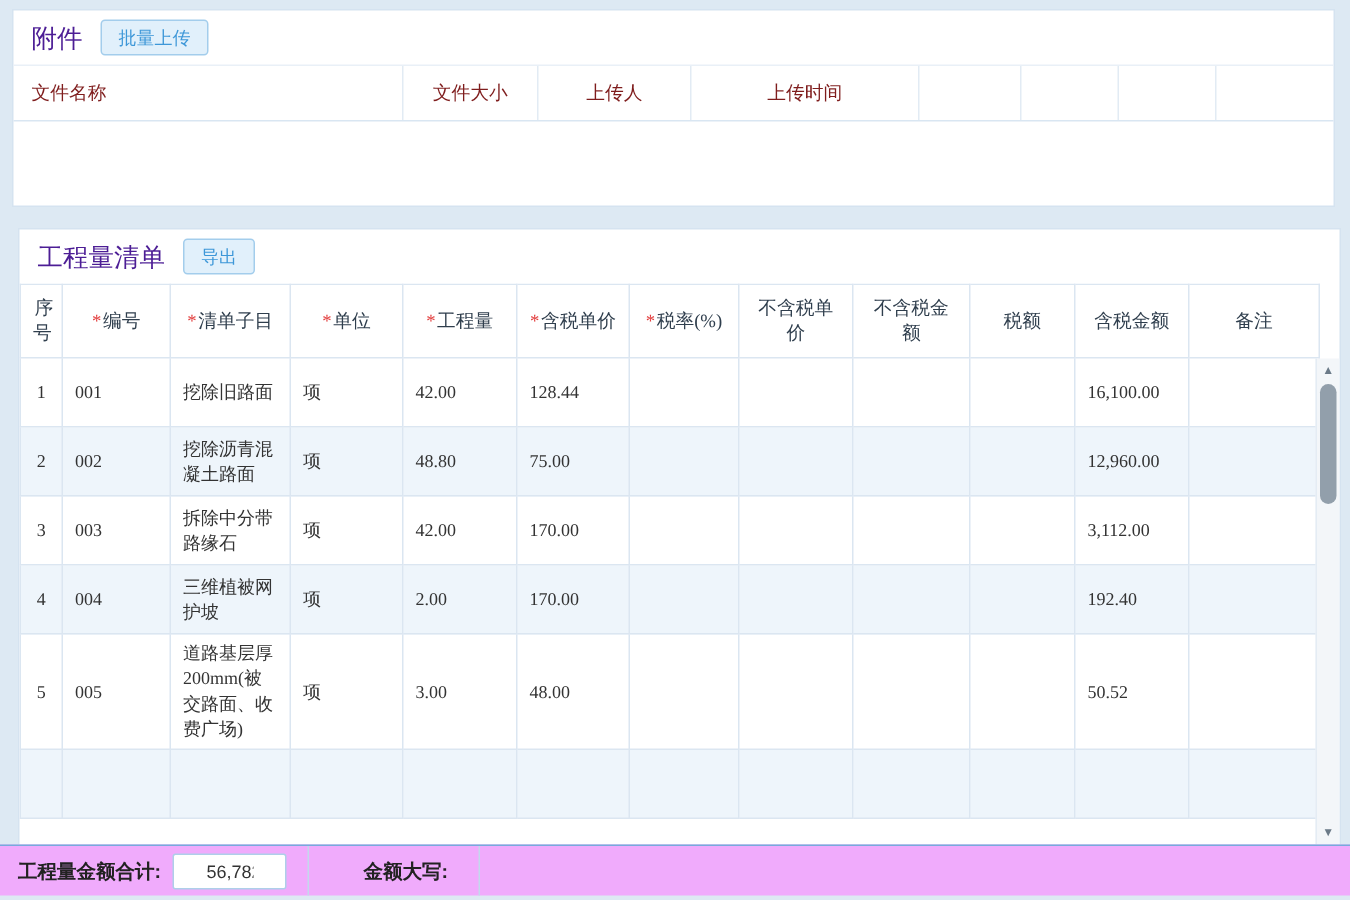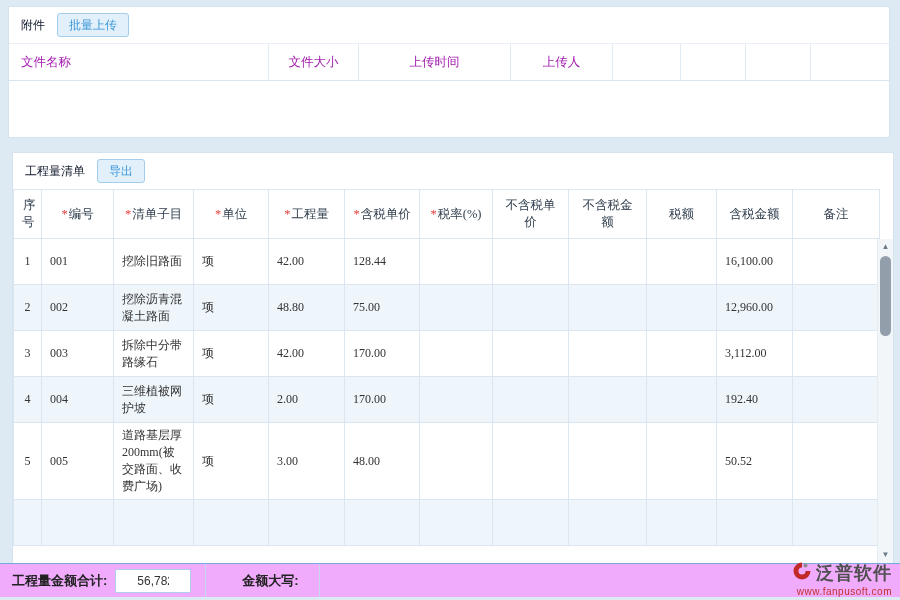--- a/index.html
+++ b/index.html
@@ -5,28 +5,28 @@
   * { margin:0; padding:0; box-sizing:border-box; }
   html,body { width:900px; height:600px; }
   body { font-family:"Liberation Sans", sans-serif; }
   .screen { position:relative; width:900px; height:600px; background:#dde9f3; overflow:hidden; }
 
   .panel { position:absolute; background:#fff; border:1px solid #d5e3f0; }
   .attach-panel { left:8px; top:6px; width:882px; height:132px; }
   .boq-panel { left:12px; top:152px; width:882px; height:411px; border-bottom:none; }
 
   .panel-titlebar { height:36px; display:flex; align-items:center; padding:0 12px; gap:12px; }
-  .panel-title { font-size:12px; color:#0f172a; }
+  .panel-title { font-size:17px; color:#4c1d95; }
   .btn { background:#e1f0fb; border:1px solid #a3cdec; color:#3d97d8; border-radius:3px;
          font-size:12px; padding:3px 11px; cursor:pointer; font-family:inherit; line-height:16px; }
 
   
   .attach-header { display:flex; height:38px; border-top:1px solid #e9f0f7; border-bottom:1px solid #d9e6f2; }
   .ah-cell { border-right:1px solid #e2ebf4; display:flex; align-items:center; justify-content:center;
-             font-size:12.5px; color:#a21caf; }
+             font-size:12.5px; color:#7f1d1d; }
   .ah-cell:last-child { border-right:none; }
   .ah-cell.c0 { width:260px; justify-content:flex-start; padding-left:12px; }
   .ah-cell.c1 { width:90px; } .ah-cell.c2 { width:102px; } .ah-cell.c3 { width:152px; }
   .ah-cell.c4 { width:68px; } .ah-cell.c5 { width:65px; } .ah-cell.c6 { width:65px; }
   .ah-cell.c7 { flex:1; }
   .attach-body { height:56px; }
 
   
   .boq-table-wrap { position:absolute; left:0; top:36px; right:0; bottom:0; overflow:hidden; }
   table { border-collapse:collapse; table-layout:fixed; width:866px;font-family:Liberation Serif, serif; }
@@ -71,22 +71,22 @@
 <div class="screen">
 
   <section class="panel attach-panel">
     <div class="panel-titlebar">
       <span class="panel-title">附件</span>
       <button class="btn">批量上传</button>
     </div>
     <div class="attach-header">
       <div class="ah-cell c0">文件名称</div>
       <div class="ah-cell c1">文件大小</div>
+      <div class="ah-cell c2">上传人</div>
       <div class="ah-cell c3">上传时间</div>
-      <div class="ah-cell c2">上传人</div>
       <div class="ah-cell c4"></div>
       <div class="ah-cell c5"></div>
       <div class="ah-cell c6"></div>
       <div class="ah-cell c7"></div>
     </div>
     <div class="attach-body"></div>
   </section>
 
   <section class="panel boq-panel">
     <div class="panel-titlebar">
@@ -221,26 +221,14 @@
   </section>
 
   <footer class="footer">
     <span class="f-label">工程量金额合计:</span>
     <input class="f-input total" type="text" readonly="" value="56,782.88" style="">
     <div class="f-sep"></div>
     <span class="f-label second">金额大写:</span>
     <div class="f-sep second"></div>
   </footer>
 
-  <div class="logo">
-    <div class="logo-row">
-      <span>
-        <svg width="20" height="20" viewBox="0 0 20 20" aria-hidden="true">
-          <path d="M10 1.5 A8.5 8.5 0 1 0 18.5 10 L13.5 10 A3.5 3.5 0 1 1 10 6.5 Z" fill="#c22a2a"></path>
-          <circle cx="13.5" cy="4.5" r="2" fill="#8a8a8a"></circle>
-        </svg>
-      </span>
-      <span class="logo-text">泛普软件</span>
-    </div>
-    <div class="logo-url">www.fanpusoft.com</div>
-  </div>
 
 </div>
 
 </body></html>

